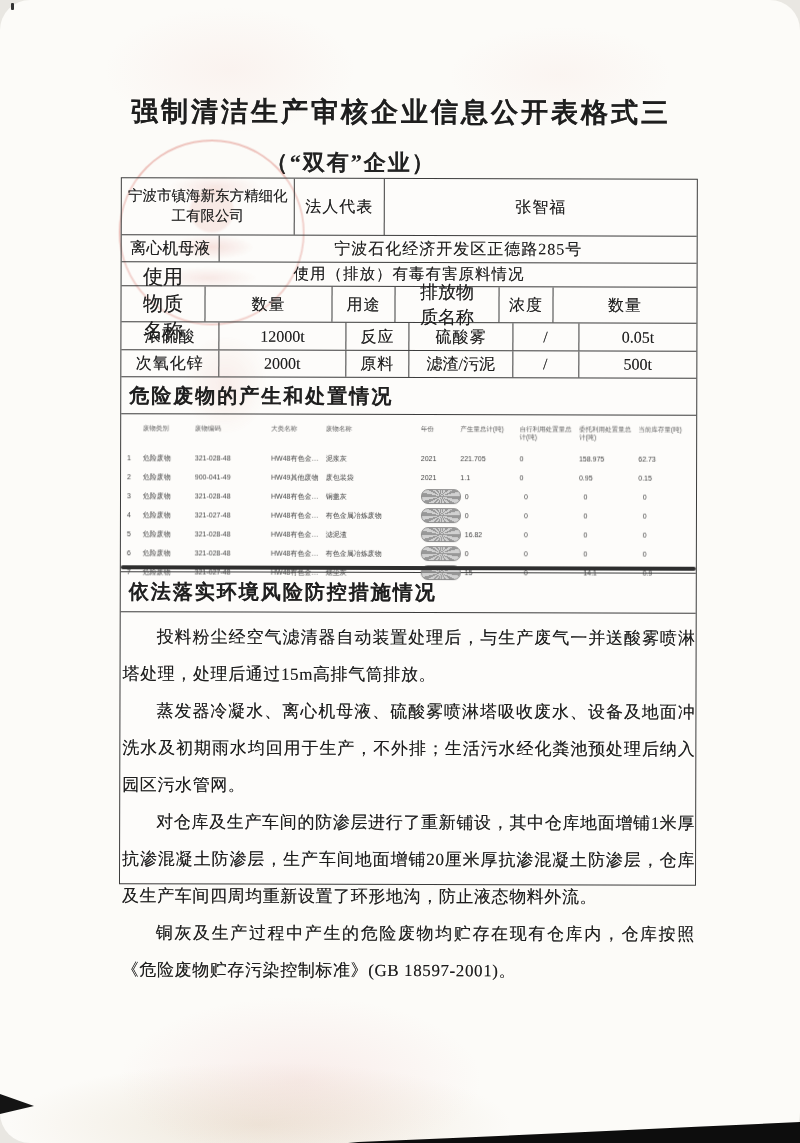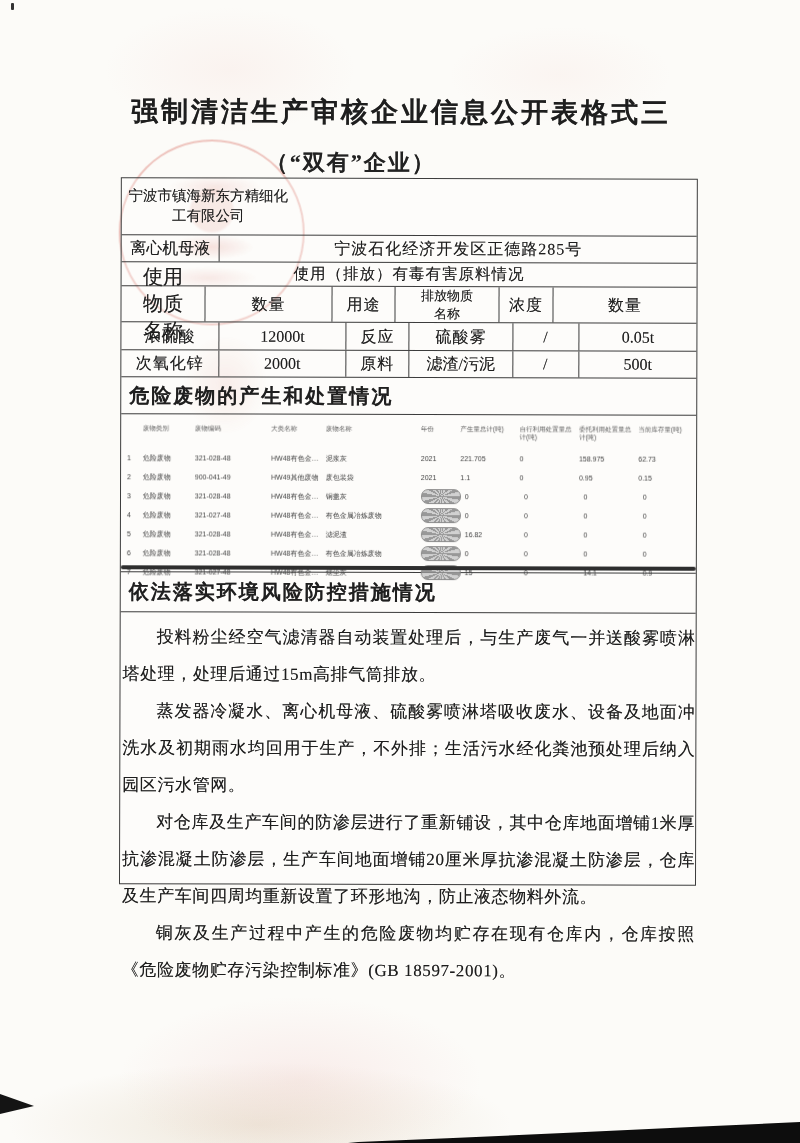--- a/index.html
+++ b/index.html
@@ -10,20 +10,21 @@
     color:#222;
   }
   .sheet{
     position:relative;width:800px;height:1143px;
     background:
       radial-gradient(ellipse 180px 90px at 230px 70px, rgba(235,170,160,0.10), transparent 70%),
       radial-gradient(ellipse 160px 70px at 560px 75px, rgba(235,170,160,0.08), transparent 70%),
       radial-gradient(ellipse 260px 120px at 300px 1080px, rgba(230,160,160,0.16), transparent 70%),
       radial-gradient(ellipse 360px 90px at 260px 1125px, rgba(205,185,150,0.30), transparent 70%),
       #fcfbf8;
+    border-radius: 30px;
   }
   .skew{position:absolute;left:0;top:0;width:800px;height:1143px;transform:rotate(0.15deg);transform-origin:400px 500px;}
 
   
   .doc-title{
     position:absolute;top:94px;left:0;width:800px;text-align:center;
     font-size:27px;font-weight:bold;letter-spacing:3px;color:#1e1e1e;
     text-shadow:0 0 0.6px rgba(0,0,0,0.55);
   }
   .doc-subtitle{
@@ -137,38 +138,40 @@
     <div class="doc-title">强制清洁生产审核企业信息公开表格式三</div>
     <div class="doc-subtitle">（“双有”企业）</div>
 
     <div class="seal"></div>
     <div class="seal-smudge2"></div>
 
     <div class="grid">
 
       <div class="row" style="height:57px">
         <div class="cell" style="width:173px;font-size:14.5px;letter-spacing:0;padding:12px 1px">宁波市镇海新东方精细化工有限公司</div>
+        <div class="cell" style="width:90px">法人代表</div>
+        <div class="cell" style="flex:1">张智福</div>
       </div>
 
       <div class="row" style="height:27px">
         <div class="cell" style="width:98px;letter-spacing:0">离心机母液</div>
         <div class="cell" style="flex:1">宁波石化经济开发区正德路285号</div>
       </div>
 
       <div class="row" style="height:24px">
         <div class="cell" style="flex:1;font-size:15.5px">使用（排放）有毒有害原料情况</div>
       </div>
 
       <div class="row" style="height:36px">
         <div class="cell" style="width:84px;font-size:20px;letter-spacing:0">
             <span class="narrow3">使用物质名称</span>
           </div>
         <div class="cell" style="width:127px">数量</div>
         <div class="cell" style="width:63px">用途</div>
-        <div class="cell" style="width:104px;font-size:13px;letter-spacing:0">
+        <div class="cell" style="width:104px;font-size:18px;letter-spacing:0">
             <span class="narrow3">排放物质名称</span>
           </div>
         <div class="cell" style="width:54px">浓度</div>
         <div class="cell" style="flex:1">数量</div>
       </div>
 
       <div class="row" style="height:28px">
         <div class="cell" style="width:98px">浓硫酸</div>
         <div class="cell" style="width:127px;letter-spacing:0">12000t</div>
         <div class="cell" style="width:63px">反应</div>

